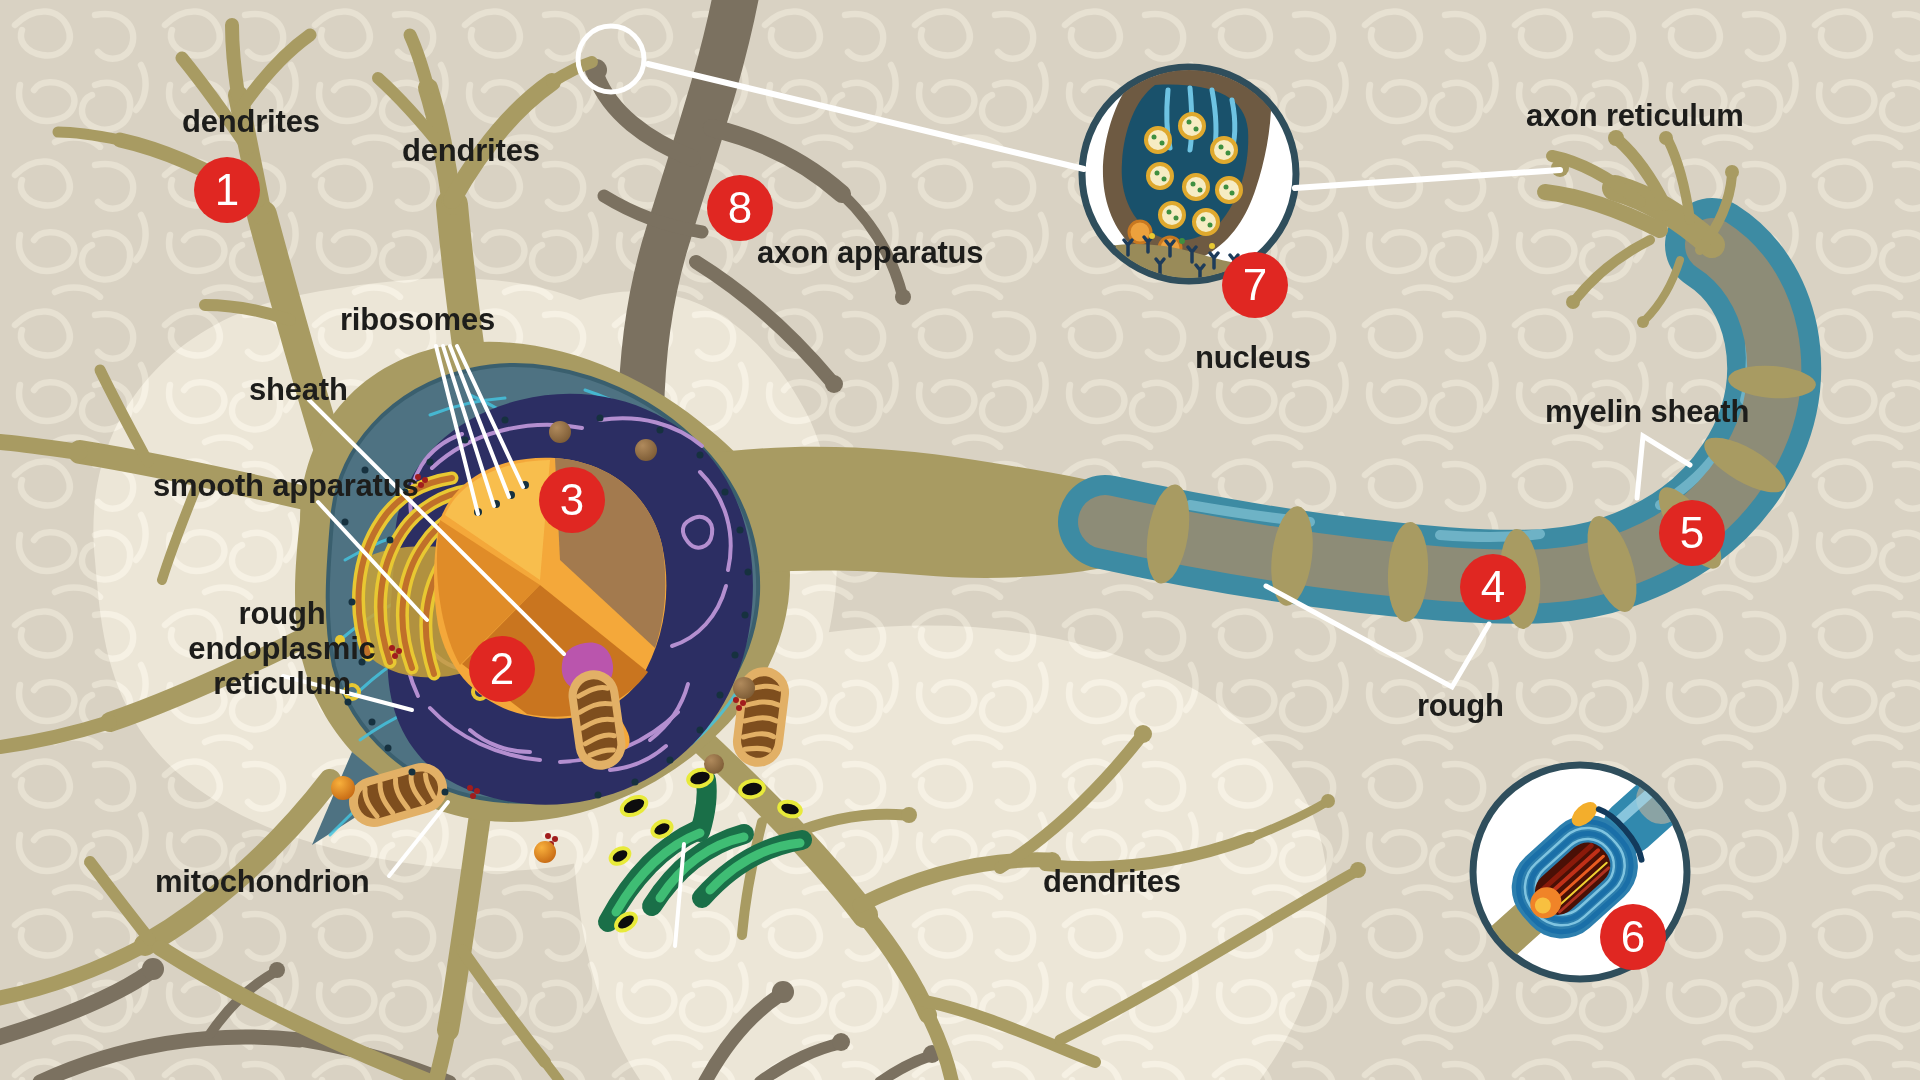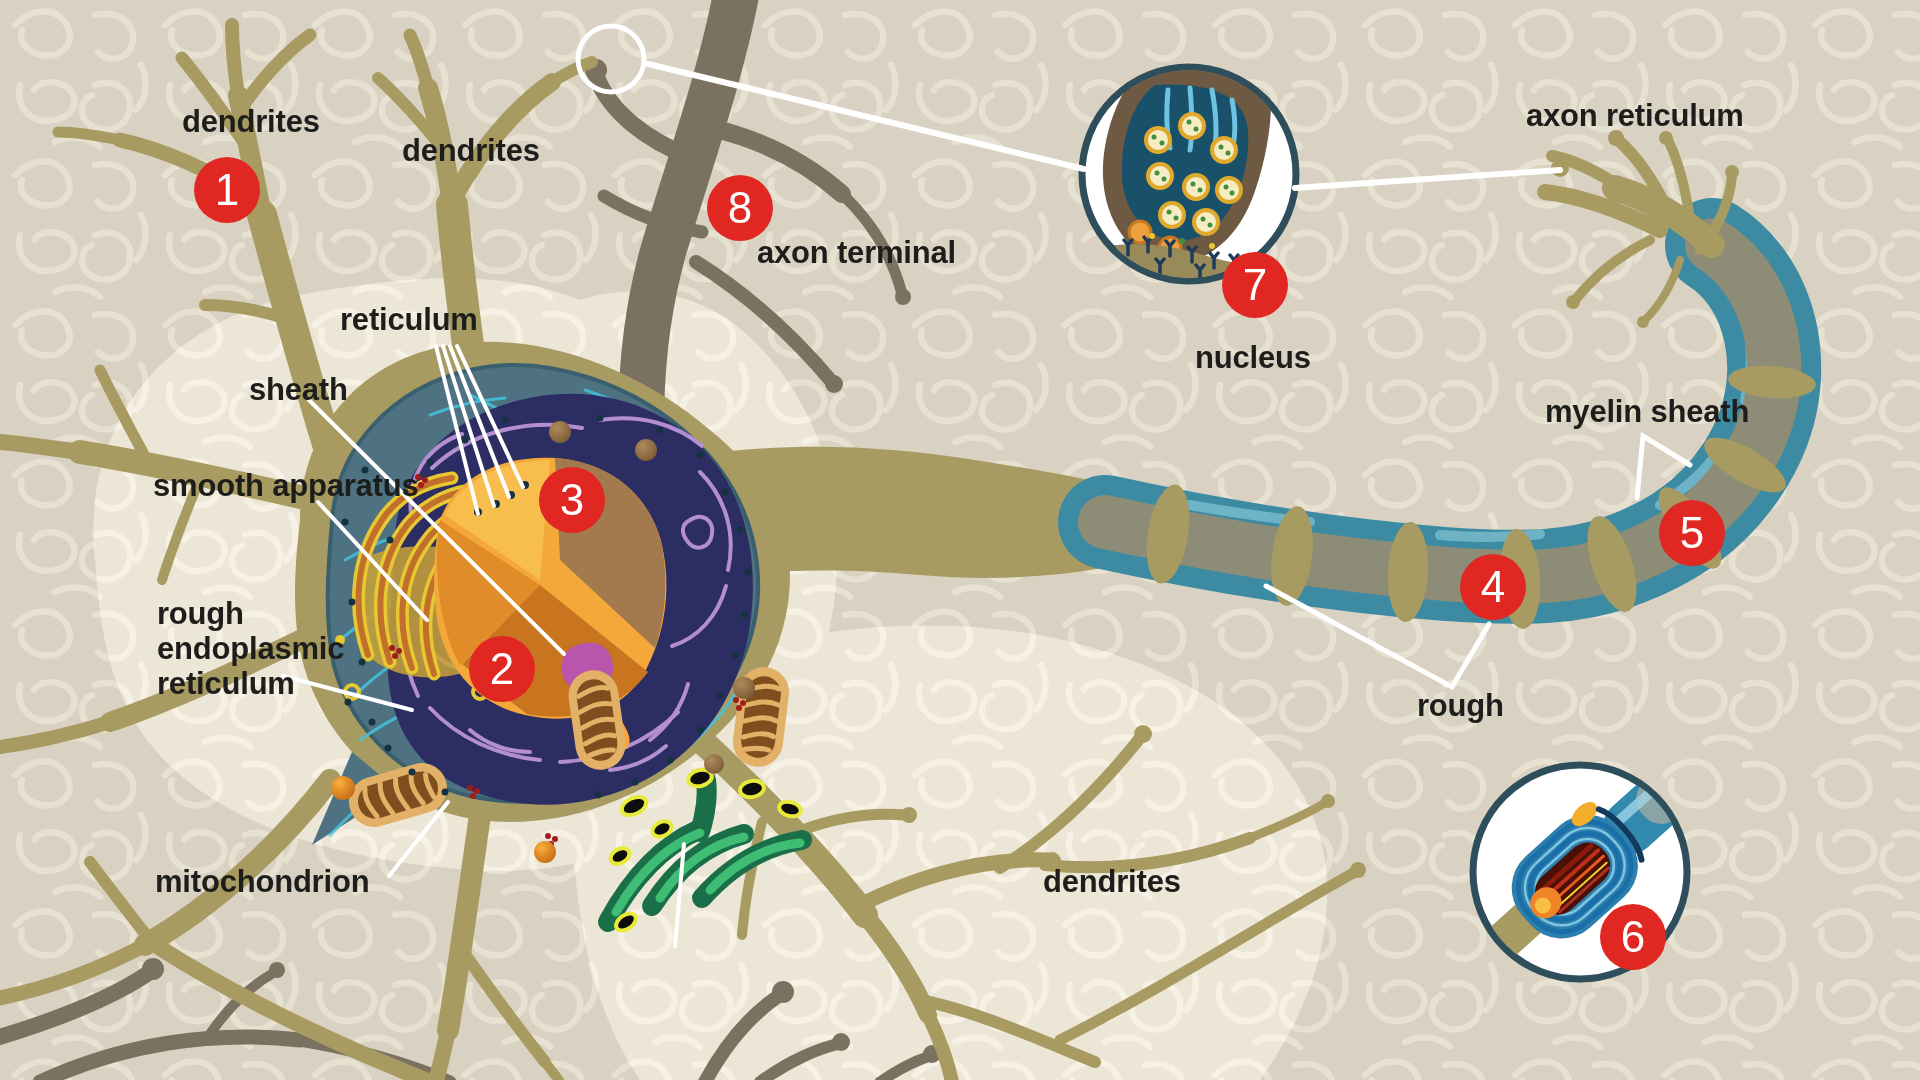--- a/index.html
+++ b/index.html
@@ -1,21 +1,21 @@
 <!DOCTYPE html>
 <html><head>
 <meta charset="utf-8">
 <style>
   html,body{margin:0;padding:0;background:#d9d2c3;}
   #stage{position:relative;width:1920px;height:1080px;overflow:hidden;
          font-family:"Liberation Sans",sans-serif;}
   #art{position:absolute;left:0;top:0;}
   .lbl{position:absolute;font-weight:700;font-size:31px;line-height:1.13;
        letter-spacing:-0.2px;color:#1d1d1b;white-space:nowrap;}
-  .lbl.wrap{white-space:normal;}
+  .lbl.wrap{white-space:normal;text-align:center;}
   .badge{position:absolute;width:66px;height:66px;border-radius:50%;
          background:#e02722;color:#ffffff;display:flex;align-items:center;
          justify-content:center;font-size:44px;font-weight:400;line-height:1;
          font-family:"Liberation Sans",sans-serif;}
 </style>
 </head>
 <body>
 
 <div id="stage">
 
@@ -481,26 +481,26 @@
     <path d="M283,676 L412,710" stroke-width="4"></path>
     <path d="M389,876 L448,802" stroke-width="4"></path>
     <path d="M675,946 L684,844" stroke-width="4"></path>
     <path d="M1266,586 L1452,687 L1489,624" stroke-width="5"></path>
     <path d="M1637,498 L1643,436 L1690,465" stroke-width="5"></path>
   </g>
 </svg>
 
 <div class="lbl" style="left:182px;top:104px">dendrites</div>
 <div class="lbl" style="left:402px;top:133px">dendrites</div>
-<div class="lbl" style="left:340px;top:302px">reticulum</div>
+<div class="lbl" style="left:340px;top:302px">ribosomes</div>
 <div class="lbl" style="left:249px;top:372px">sheath</div>
 <div class="lbl" style="left:153px;top:468px">smooth apparatus</div>
 <div class="lbl wrap" style="left:157px;top:596px;width:250px">rough endoplasmic reticulum</div>
 <div class="lbl" style="left:155px;top:864px">mitochondrion</div>
-<div class="lbl" style="left:757px;top:235px">axon terminal</div>
+<div class="lbl" style="left:757px;top:235px">axon apparatus</div>
 <div class="lbl" style="left:1195px;top:340px">nucleus</div>
 <div class="lbl" style="left:1526px;top:98px">axon reticulum</div>
 <div class="lbl" style="left:1545px;top:394px">myelin sheath</div>
 <div class="lbl" style="left:1417px;top:688px">rough</div>
 <div class="lbl" style="left:1043px;top:864px">dendrites</div>
 
 <div class="badge" style="left:194px;top:157px">1</div>
 <div class="badge" style="left:469px;top:636px">2</div>
 <div class="badge" style="left:539px;top:467px">3</div>
 <div class="badge" style="left:1460px;top:554px">4</div>

